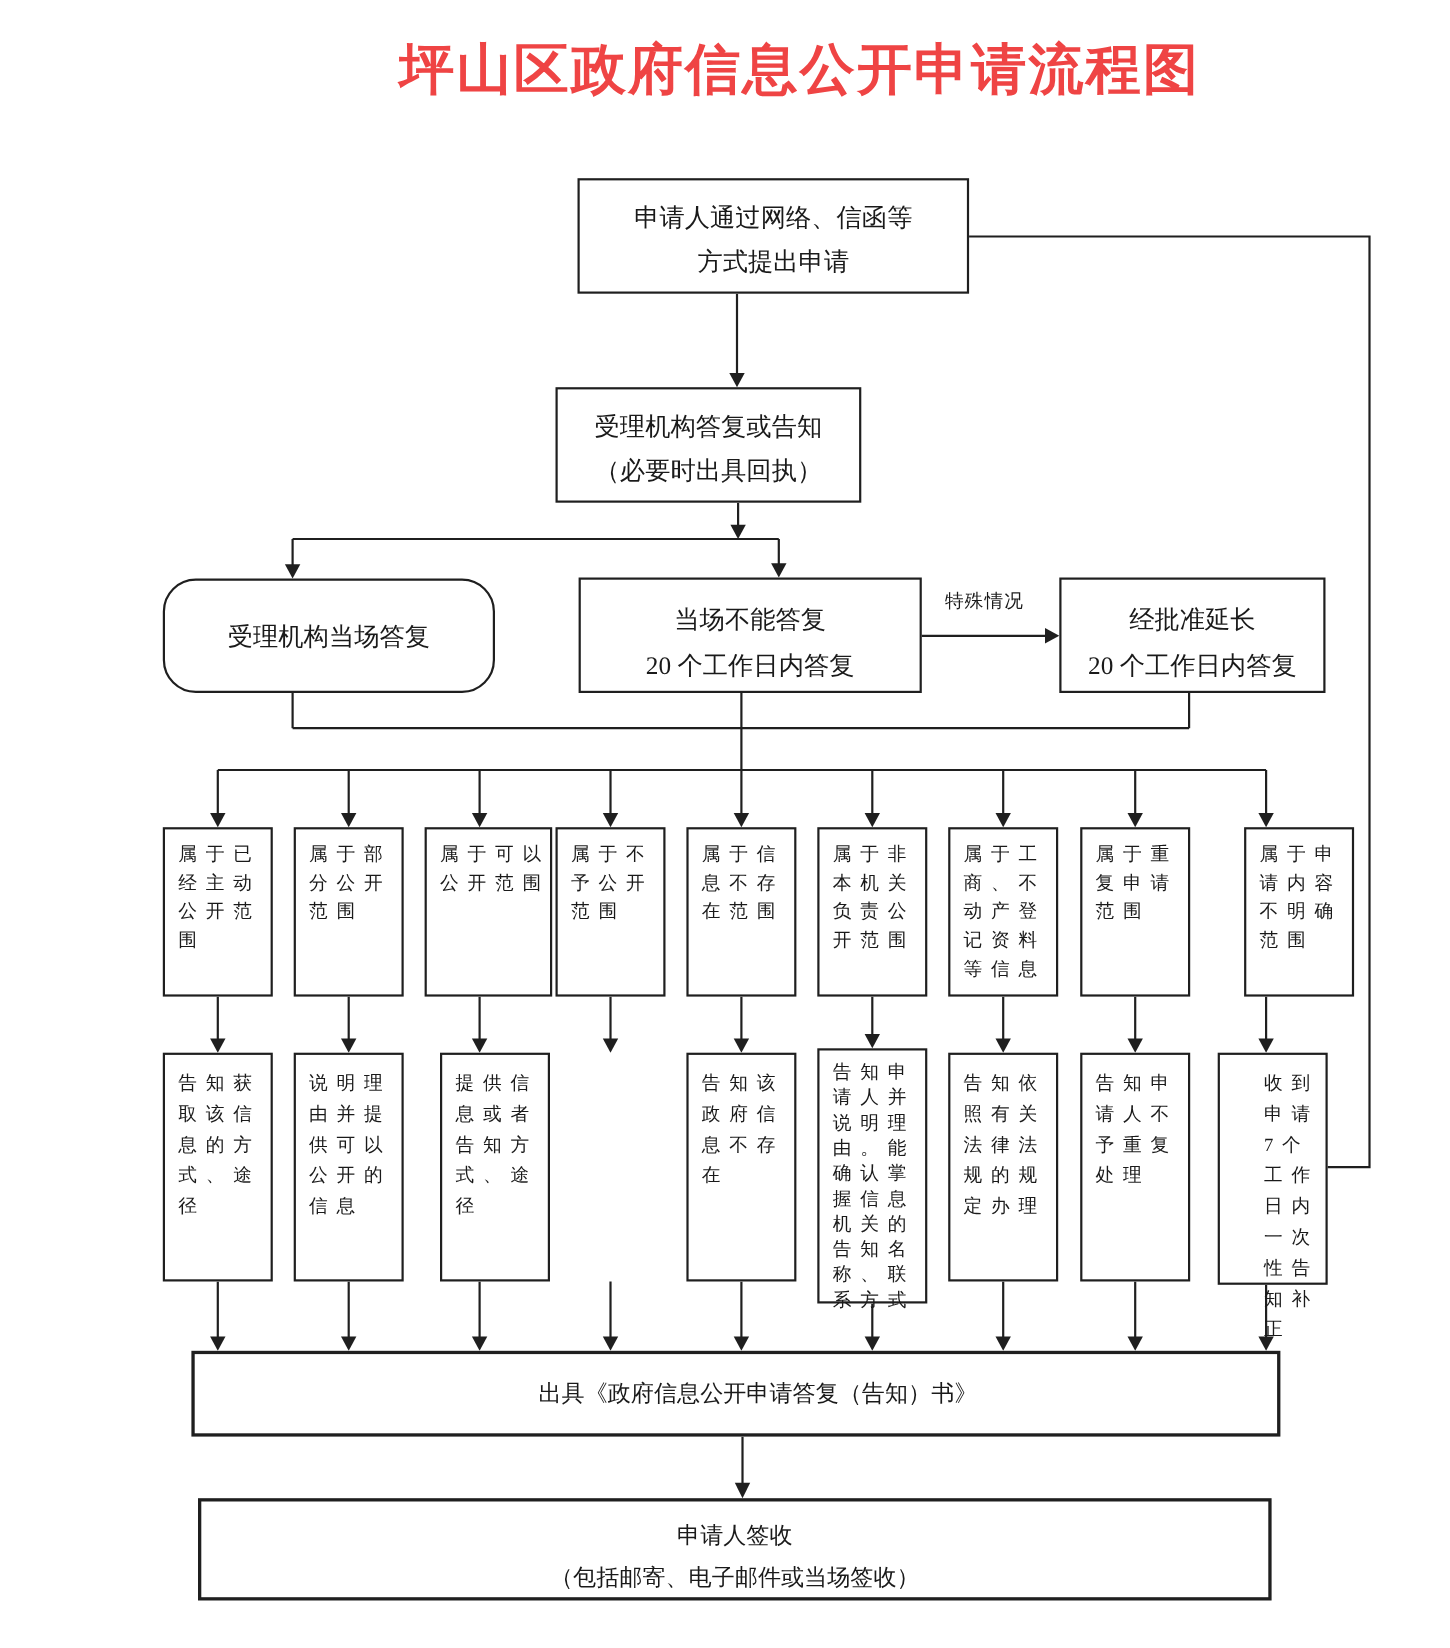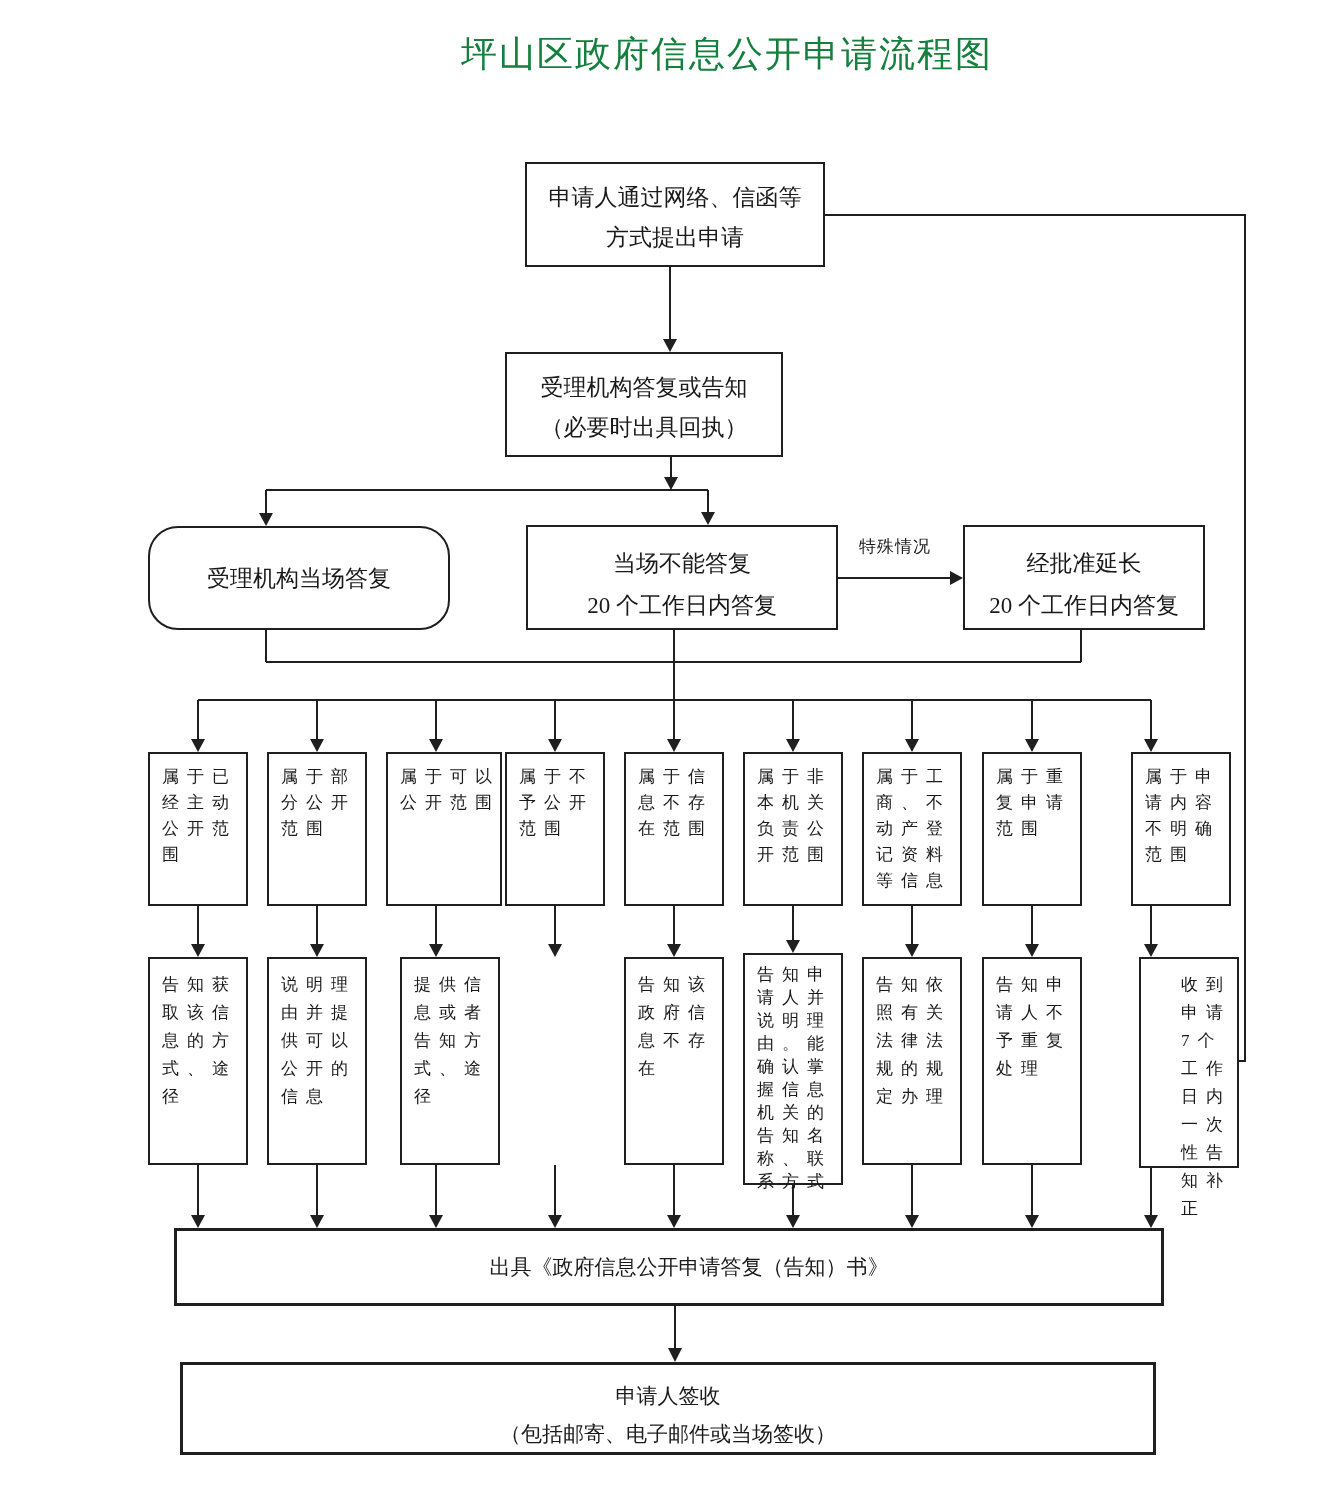--- a/index.html
+++ b/index.html
@@ -10,24 +10,24 @@
     overflow:hidden;
     font-family:"Liberation Serif", serif;
     color:#1a1a1a;
   }
   #page-title{
     position:absolute;
     left:727px;top:30px;
     transform:translateX(-50%);
     white-space:nowrap;
     font-family:"Liberation Sans", sans-serif;
-    font-weight:normal;
-    font-size:36px;
+    font-weight:bold;
+    font-size:50px;
     letter-spacing:2px;
-    color:#15803d;
+    color:#ef4444;
   }
   svg.wires{position:absolute;left:0;top:0;width:1318px;height:1498px;}
   .box{
     position:absolute;
     box-sizing:border-box;
     border:2px solid #1f1f1f;
     background:#ffffff;
     text-align:center;
   }
   .vtop{padding-top:14px;font-size:23px;line-height:40px;}
@@ -146,21 +146,21 @@
         <polygon points="1144,1215 1158,1215 1151,1228" fill="#1f1f1f" stroke="none"></polygon>
     </g>
     <g>
       <path d="M675 1306 V1349"></path>
       <polygon points="668,1348 682,1348 675,1362" fill="#1f1f1f" stroke="none"></polygon>
     </g>
   </svg>
 
   <div id="page-title">坪山区政府信息公开申请流程图</div>
 
-  <div class="box vtop" style="left:525px;top:162px;width:300px;height:105px;font-family:Liberation Serif, serif;">
+  <div class="box vtop" style="left:525px;top:162px;width:356px;height:105px;font-family:Liberation Serif, serif;">
     <div>申请人通过网络、信函等</div>
     <div>方式提出申请</div>
   </div>
 
   <div class="box vtop" style="left:505px;top:352px;width:278px;height:105px;">
     <div>受理机构答复或告知</div>
     <div>（必要时出具回执）</div>
   </div>
 
   <div class="box vcenter" style="left:148px;top:526px;width:302px;height:104px;">
@@ -205,21 +205,21 @@
   <div class="box col-box col-action" style="left:400px;top:957px;width:100px;height:208px;">
     <span>提供信息或者告知方式、途径</span></div>
   <div class="box col-box col-action" style="left:624px;top:957px;width:100px;height:208px;">
     <span>告知该政府信息不存在</span></div>
   <div class="box col-box col-dense" style="left:743px;top:953px;width:100px;height:232px;">
     <span>告知申请人并说明理由。能确认掌握信息机关的告知名称、联系方式</span></div>
   <div class="box col-box col-action" style="left:862px;top:957px;width:100px;height:208px;">
     <span>告知依照有关法律法规的规定办理</span></div>
   <div class="box col-box col-action" style="left:982px;top:957px;width:100px;height:208px;">
     <span>告知申请人不予重复处理</span></div>
-  <div class="box col-box col-action" style="left:1139px;top:957px;width:100px;height:211px;padding-left:40px;">
+  <div class="box col-box col-action" style="left:1107px;top:957px;width:100px;height:211px;padding-left:40px;">
     <span>收到申请7个工作日内一次性告知补正</span></div>
 
   <div class="box wide issue-box" style="left:174px;top:1228px;width:990px;height:78px;padding-left:40px;">
     <div>出具《政府信息公开申请答复（告知）书》</div>
   </div>
 
   <div class="box wide sign-box" style="left:180px;top:1362px;width:976px;height:93px;">
     <div>申请人签收</div>
     <div>（包括邮寄、电子邮件或当场签收）</div>
   </div>

